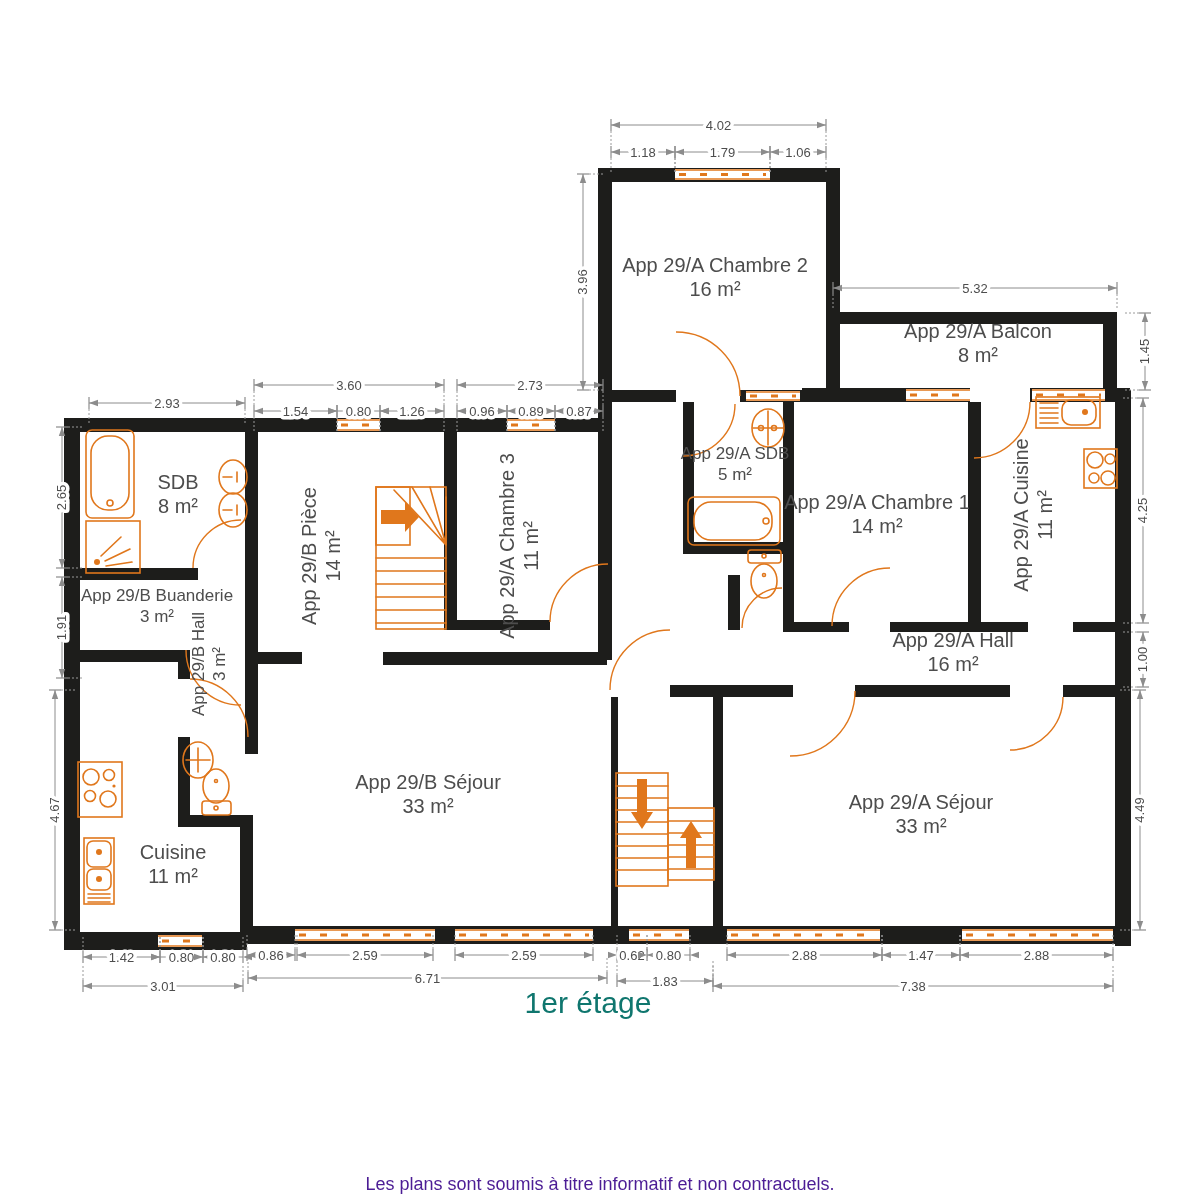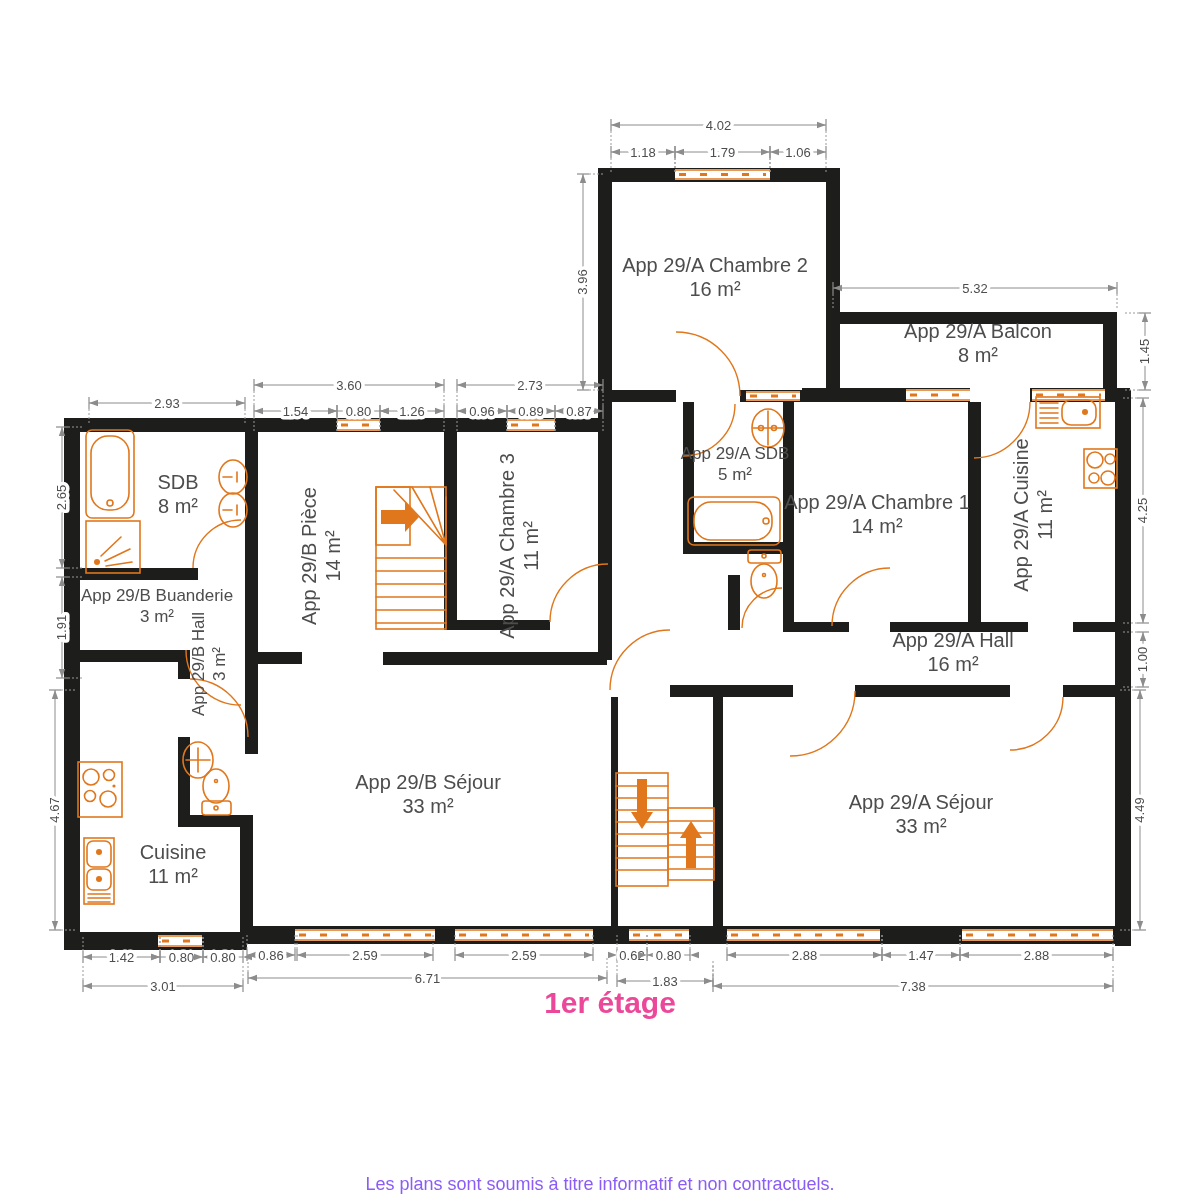--- a/index.html
+++ b/index.html
@@ -6,24 +6,24 @@
   .canvas{position:relative;width:1200px;height:1200px;background:#fff;overflow:hidden;
           font-family:"Liberation Sans",sans-serif;}
   svg{position:absolute;left:0;top:0;}
   svg text{font-family:"Liberation Sans",sans-serif;}
   .wall{fill:#1d1d1b;stroke:none;}
   .fx{stroke:#e0771c;fill:none;stroke-width:1.6;stroke-linecap:round;}
   .fxf{fill:#e0771c;stroke:none;}
   .door{stroke:#e0771c;fill:none;stroke-width:1.4;}
   .winline{stroke:#e0771c;stroke-width:1.5;}
   .windash{stroke:#e0771c;stroke-width:3;stroke-dasharray:7 14;}
-  .title{position:absolute;top:986px;left:610px;transform:translateX(-50%);
-         font-size:30px;font-weight:700;color:#ec4899;white-space:nowrap;}
+  .title{position:absolute;top:986px;left:588px;transform:translateX(-50%);
+         font-size:30px;font-weight:400;color:#0f766e;white-space:nowrap;}
   .footer{position:absolute;top:1174px;left:600px;transform:translateX(-50%);
-          font-size:18px;color:#8b5cf6;white-space:nowrap;}
+          font-size:18px;color:#4c1d95;white-space:nowrap;}
 </style>
 </head>
 <body>
 
 <div class="canvas">
   <svg id="plan" width="1200" height="1200" viewBox="0 0 1200 1200">
     <g id="walls">
         <rect x="598" y="168" width="242" height="14" class="wall"></rect>
         <rect x="598" y="182" width="14" height="478" class="wall"></rect>
         <rect x="826" y="182" width="14" height="208" class="wall"></rect>

